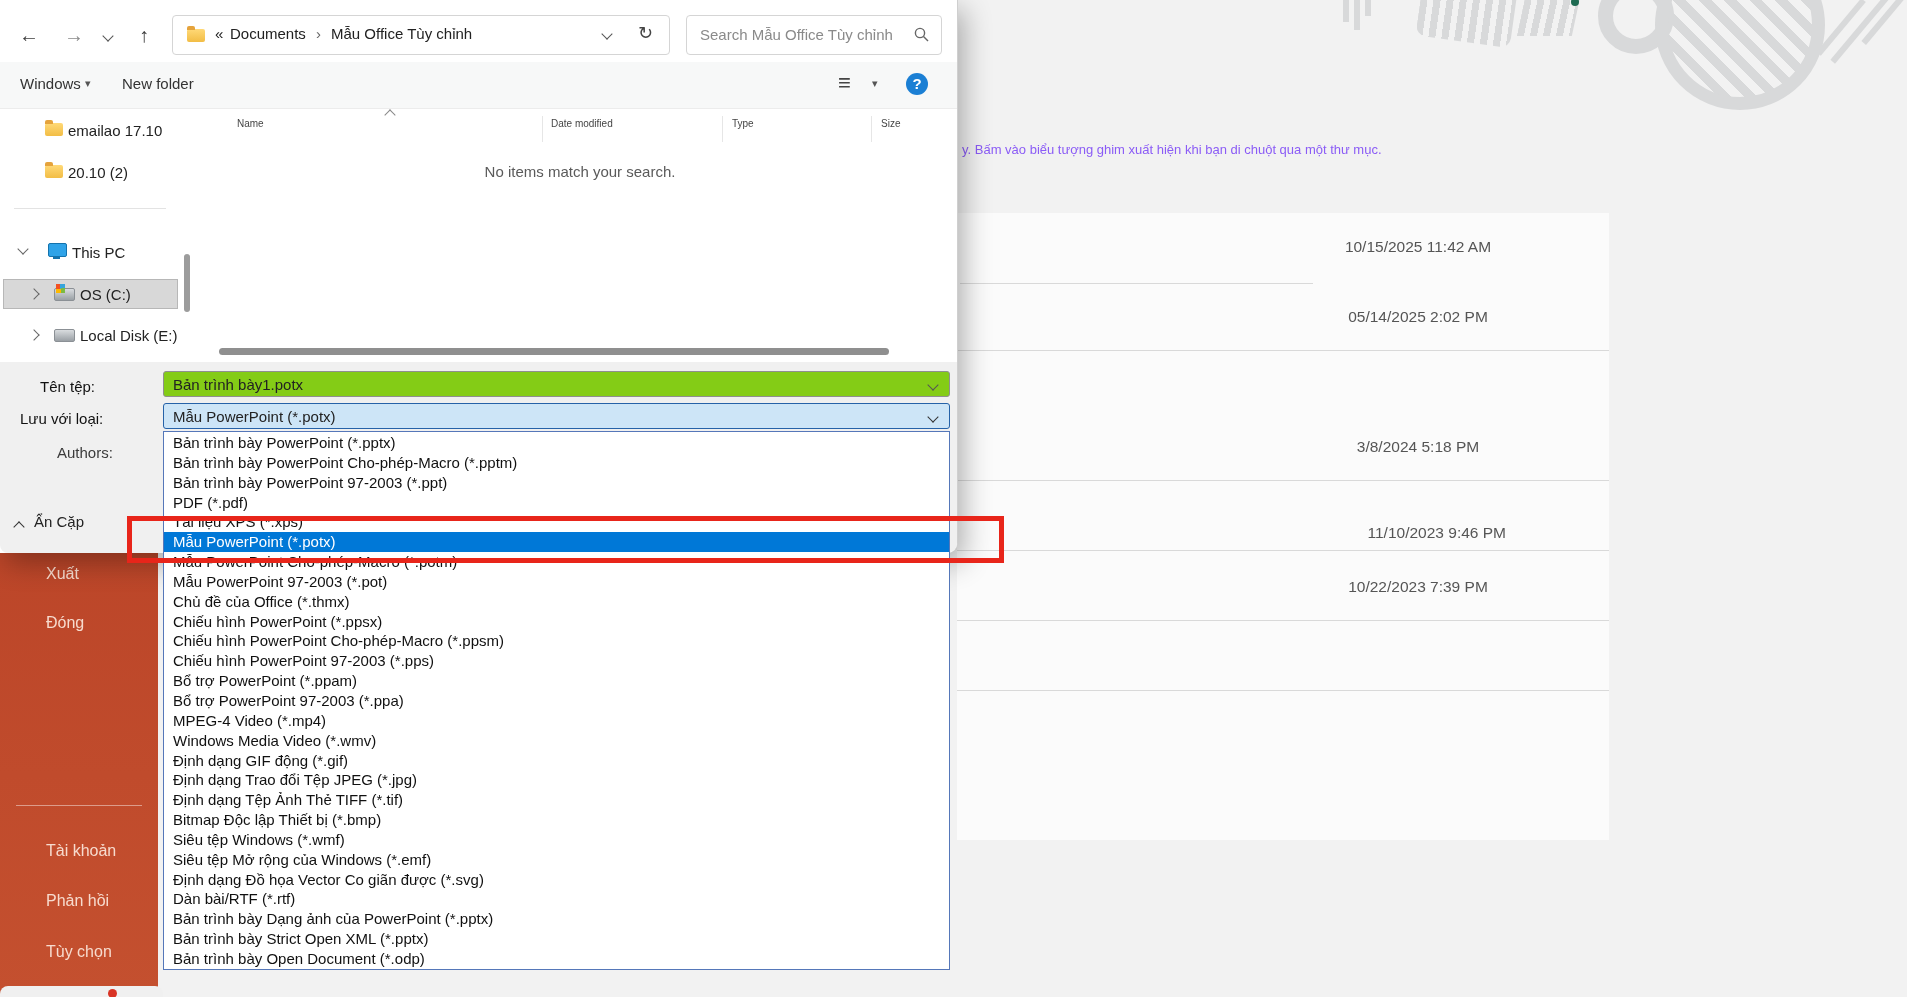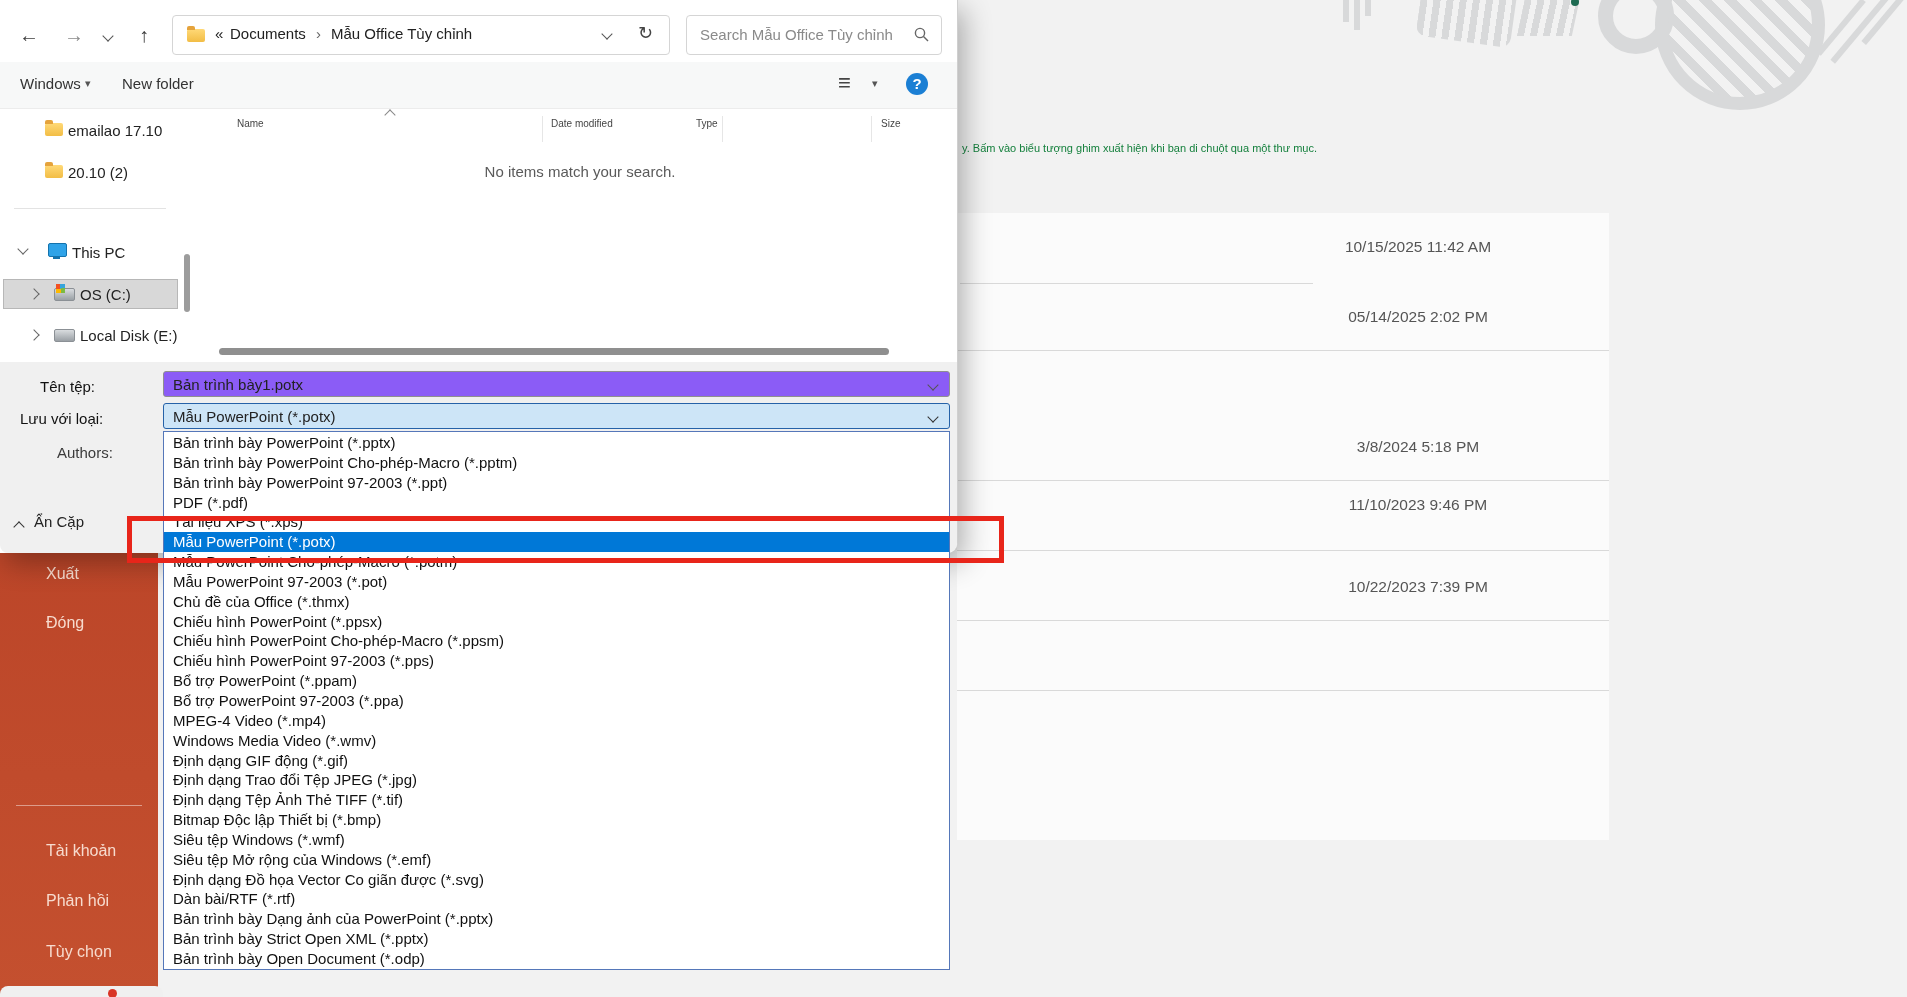--- a/index.html
+++ b/index.html
@@ -3,21 +3,21 @@
 <meta charset="utf-8">
 <style>
   html,body{margin:0;padding:0;background:#ddd}
   #screen{position:relative;width:1907px;height:997px;overflow:hidden;
           font-family:"Liberation Sans","DejaVu Sans",sans-serif;background:#f2f2f2;color:#222}
   .abs{position:absolute}
   
   #bs-panel{left:957px;top:213px;width:652px;height:627px;background:#fbfbfb}
   .bs-sep{position:absolute;height:1px;background:#d9d9d9}
   .bs-date{position:absolute;left:1330px;width:176px;text-align:center;font-size:15.5px;color:#555;white-space:nowrap}
-  #bs-hint{left:962px;top:142px;font-size:11px;color:#15803d;white-space:nowrap}
+  #bs-hint{left:962px;top:142px;font-size:13px;color:#8b5cf6;white-space:nowrap}
   .deco{position:absolute;background:#d8d9da}
   .stripes{background:repeating-linear-gradient(90deg,#d8d9da 0 7px,transparent 7px 13px)}
   .dstripes{background:repeating-linear-gradient(45deg,#d8d9da 0 9px,transparent 9px 18px)}
   
   #sidebar{left:0;top:553px;width:158px;height:444px;background:linear-gradient(180deg,#BC4629,#C4502F);z-index:5}
   .sb-item{position:absolute;left:46px;font-size:16px;color:#F7DBCE;white-space:nowrap}
   #sb-divider{position:absolute;left:16px;width:126px;height:1px;background:rgba(255,255,255,.45)}
   #bottom-strip{left:0;top:986px;width:163px;height:11px;background:#f0f0f0;border-radius:8px 8px 0 0;z-index:30}
   #bottom-strip .dot{position:absolute;left:108px;top:3px;width:9px;height:9px;border-radius:50%;background:#D93425}
   
@@ -38,21 +38,21 @@
   .colsep{position:absolute;top:116px;width:1px;height:26px;background:#e6e6e6}
   .folder{position:absolute;width:18px;height:13px;background:linear-gradient(#FFD977,#F2BD45);border-radius:2px}
   .folder:before{content:"";position:absolute;top:-3px;left:0;width:8px;height:4px;background:#E5A33C;border-radius:2px 2px 0 0}
   .tree-label{position:absolute;font-size:15px;color:#222;white-space:nowrap}
   .exp{position:absolute;color:#666}
   .monitor{position:absolute;width:17px;height:12px;background:#2FA3E8;border:1.5px solid #1473AD;border-radius:2px}
   .monitor:after{content:"";position:absolute;left:4px;top:12px;width:7px;height:3px;background:#1473AD}
   .drive{position:absolute;width:19px;height:11px;background:linear-gradient(#d9dcdf,#9aa0a5);border-radius:2px;border:1px solid #8b9095}
   .drive.os:before{content:"";position:absolute;left:1px;top:-5px;width:9px;height:9px;
      background:conic-gradient(from 0deg at 50% 50%,#35A4DC 0 25%,#7CBB42 0 50%,#FFB900 0 75%,#F25022 0 100%)}
-  .combo{position:absolute;left:163px;width:787px;height:26px;border:1px solid #8f8f8f;border-radius:3px;background:#8b5cf6;font-size:15px;line-height:26px;padding-left:9px;box-sizing:border-box}
+  .combo{position:absolute;left:163px;width:787px;height:26px;border:1px solid #8f8f8f;border-radius:3px;background:#84cc16;font-size:15px;line-height:26px;padding-left:9px;box-sizing:border-box}
   .combo .cv{position:absolute;right:12px;top:9px;color:#555}
   .lbl{position:absolute;font-size:15px;color:#111;white-space:nowrap}
   
   #dropdown{left:163px;top:431px;width:787px;background:#fff;border:1px solid #5577b9;z-index:50;padding-top:1px;box-sizing:border-box}
   .dd-item{height:19.85px;line-height:19.85px;font-size:15px;color:#111;padding-left:9px;white-space:nowrap}
   .dd-item.selected{background:#0078D7;color:#fff}
   #red-annotation{left:127px;top:516px;width:877px;height:47px;border:5px solid #E8251A;z-index:60;box-sizing:border-box}
   .scroll-thumb-v{position:absolute;background:#9c9c9c;border-radius:3px}
   .scroll-thumb-h{position:absolute;background:#8f8f8f;border-radius:4px}
   .help{position:absolute;width:22px;height:22px;border-radius:50%;background:#1B7FD4;color:#fff;font-size:15px;font-weight:bold;text-align:center;line-height:22px}
@@ -76,21 +76,21 @@
     <div class="deco abs" style="left:1858px;top:-16px;width:6px;height:88px;transform:rotate(40deg)"></div>
     <div class="deco abs" style="left:1880px;top:-10px;width:6px;height:60px;transform:rotate(40deg)"></div>
 
     <div id="bs-hint" class="abs">y. Bấm vào biểu tượng ghim xuất hiện khi bạn di chuột qua một thư mục.</div>
 
     <div id="bs-panel" class="abs"></div>
     <div id="bs-rows">
         <div class="bs-date" style="top: 238px;">10/15/2025 11:42 AM</div>
         <div class="bs-date" style="top: 308px;">05/14/2025 2:02 PM</div>
         <div class="bs-date" style="top: 438px;">3/8/2024 5:18 PM</div>
-        <div class="bs-date" style="top: 496px;">11/10/2023 9:46 PM</div>
+        <div class="bs-date" style="top: 524px; text-align: right;">11/10/2023 9:46 PM</div>
         <div class="bs-date" style="top: 578px;">10/22/2023 7:39 PM</div>
         <div class="bs-sep" style="top: 283px; left: 960px; width: 353px;"></div>
         <div class="bs-sep" style="top: 350px; left: 957px; width: 652px;"></div>
         <div class="bs-sep" style="top: 480px; left: 957px; width: 652px;"></div>
         <div class="bs-sep" style="top: 550px; left: 957px; width: 652px;"></div>
         <div class="bs-sep" style="top: 620px; left: 957px; width: 652px;"></div>
         <div class="bs-sep" style="top: 690px; left: 957px; width: 652px;"></div>
       </div>
   </div>
 
@@ -159,21 +159,21 @@
       <span class="chev right exp" style="left:30px;top:331px"></span>
       <span class="drive" style="left:54px;top:329px"></span>
       <span class="tree-label" style="left:80px;top:327px">Local Disk (E:)</span>
 
       <div class="scroll-thumb-v" style="left:184px;top:254px;width:6px;height:58px"></div>
     </div>
 
     <span class="chev up abs" style="left:386px;top:111px;color:#888"></span>
     <span class="hdr" style="left:237px">Name</span>
     <span class="hdr" style="left:551px">Date modified</span>
-    <span class="hdr" style="left:696px">Type</span>
+    <span class="hdr" style="left:732px">Type</span>
     <span class="hdr" style="left:881px">Size</span>
     <div class="colsep" style="left:542px"></div>
     <div class="colsep" style="left:722px"></div>
     <div class="colsep" style="left:871px"></div>
 
     <div class="abs" style="left:380px;top:163px;width:400px;text-align:center;font-size:15px;color:#5a5a5a">No items match your search.</div>
 
     <div class="scroll-thumb-h" style="left:219px;top:348px;width:670px;height:7px"></div>
 
     <div id="dlg-footer">

